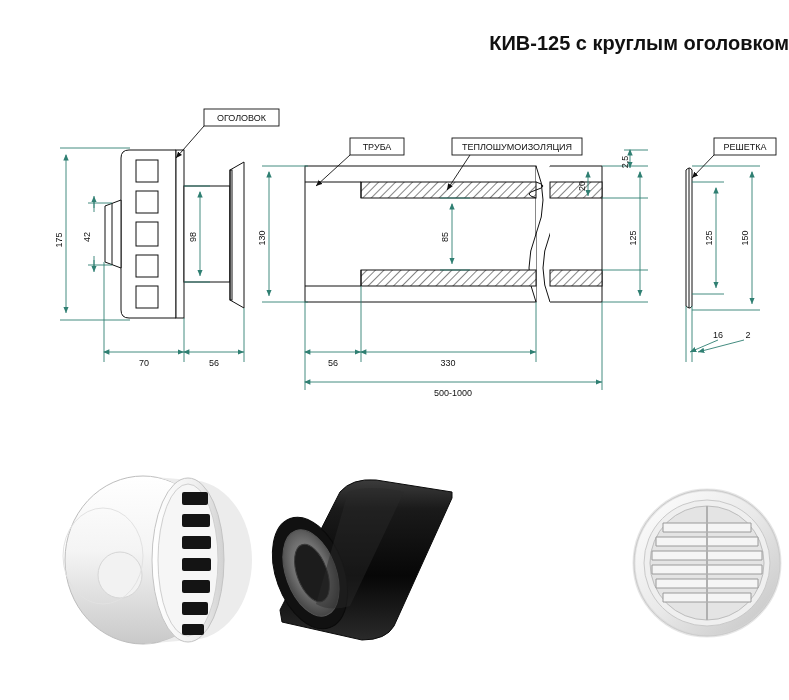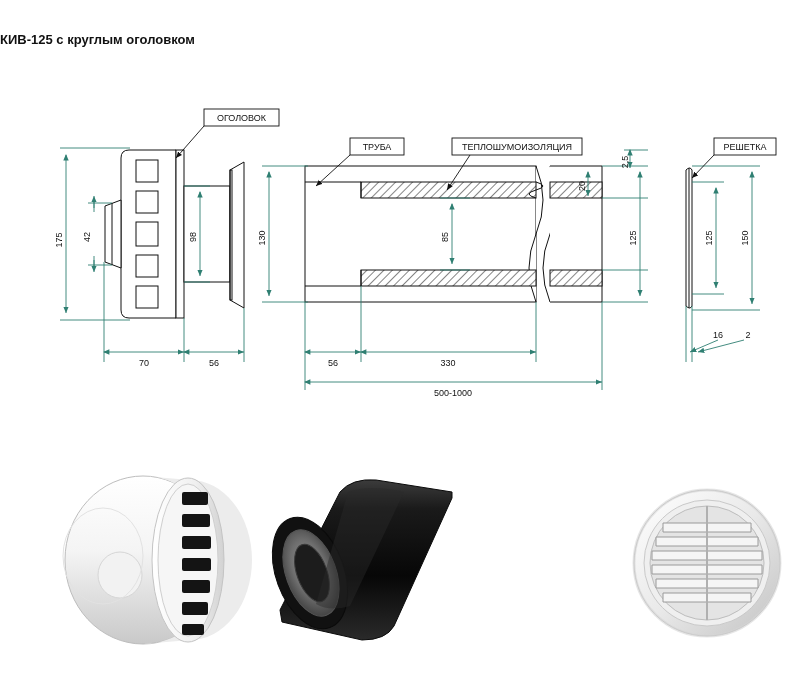--- a/index.html
+++ b/index.html
@@ -3,22 +3,22 @@
 <meta charset="utf-8">
 <style>
   html,body{margin:0;padding:0;}
   body{
     width:789px;height:700px;background:#ffffff;
     font-family:"Liberation Sans", sans-serif;
     position:relative;overflow:hidden;
   }
   #root{position:absolute;left:0;top:0;width:789px;height:700px;}
   .title{
-    position:absolute;left:0;top:32px;width:789px;text-align:left;
-    font-size:13px;font-weight:bold;color:#111;
+    position:absolute;left:0;top:32px;width:789px;text-align:right;
+    font-size:20px;font-weight:bold;color:#111;
   }
   svg{position:absolute;left:0;top:0;}
   .lblbox{font-family:"Liberation Sans", sans-serif;font-size:9px;fill:#111;}
   .dimtxt{font-family:"Liberation Sans", sans-serif;font-size:9px;fill:#111;}
 </style>
 </head>
 <body>
 
 <div id="root">
 

